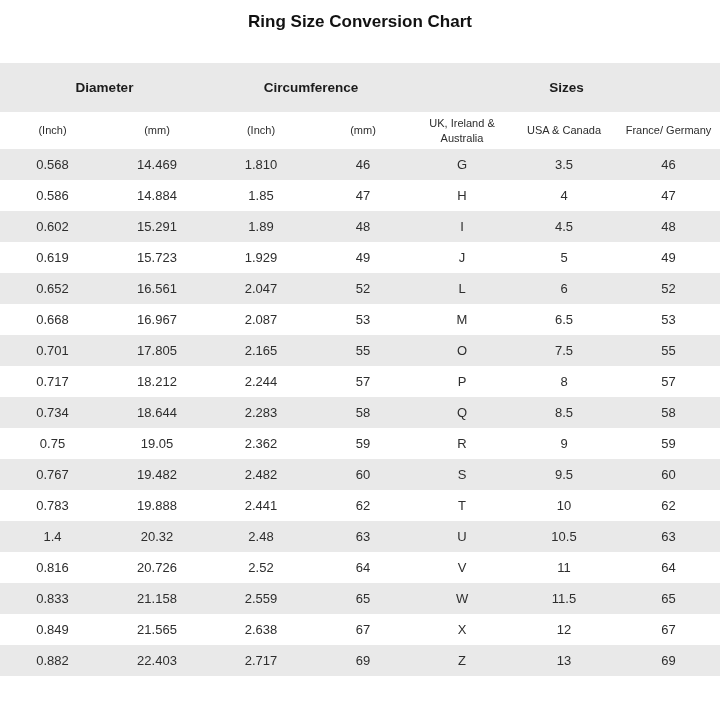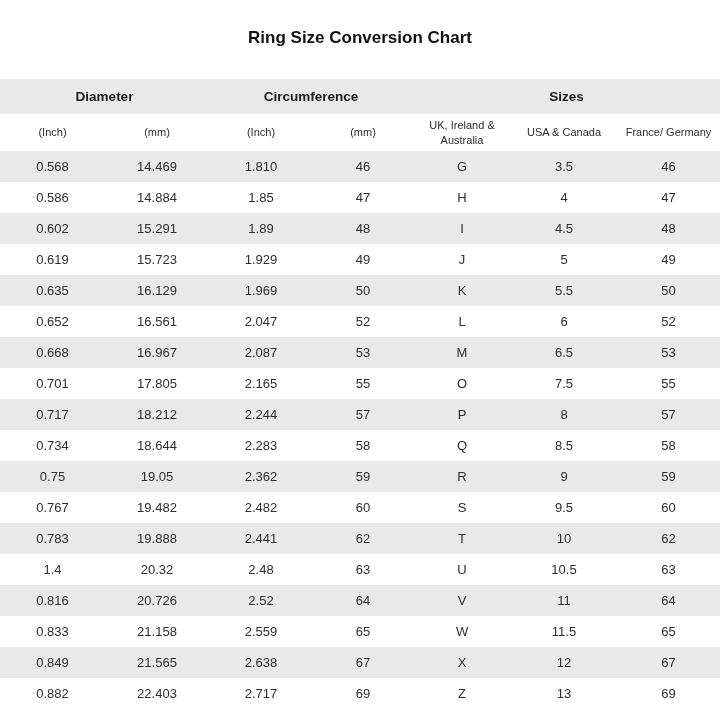--- a/index.html
+++ b/index.html
@@ -8,21 +8,21 @@
     background: #ffffff;
   }
   body {
     width: 720px;
     height: 720px;
     font-family: "Liberation Sans", sans-serif;
     color: #2d2d2d;
     overflow: hidden;
   }
   .page-title {
-    margin-top: 28px;
+    margin-top: 12px;
     text-align: center;
     font-size: 17px;
     font-weight: bold;
     color: #111111;
     line-height: 20px;
   }
   table.conv-table {
     width: 720px;
     margin-top: 31px;
     border-collapse: collapse;
@@ -36,21 +36,21 @@
   .conv-table col.c6 { width: 106px; }
   .conv-table col.c7 { width: 103px; }
   .conv-table th, .conv-table td {
     padding: 0;
     text-align: center;
     vertical-align: middle;
     font-weight: normal;
     white-space: normal;
   }
   tr.group-header-row {
-    height: 35px;
+    height: 49px;
     background: #e9e9e9;
   }
   tr.group-header-row th {
     font-size: 13.5px;
     font-weight: bold;
     color: #1c1c1c;
   }
   tr.col-header-row {
     height: 37px;
     background: #ffffff;
@@ -134,29 +134,20 @@
       <tr class="data-row">
         <td>0.619</td>
         <td>15.723</td>
         <td>1.929</td>
         <td>49</td>
         <td>J</td>
         <td>5</td>
         <td>49</td>
       </tr>
       <tr class="data-row">
-        <td>0.635</td>
-        <td>16.129</td>
-        <td>1.969</td>
-        <td>50</td>
-        <td>K</td>
-        <td>5.5</td>
-        <td>50</td>
-      </tr>
-      <tr class="data-row">
         <td>0.652</td>
         <td>16.561</td>
         <td>2.047</td>
         <td>52</td>
         <td>L</td>
         <td>6</td>
         <td>52</td>
       </tr>
       <tr class="data-row">
         <td>0.668</td>

